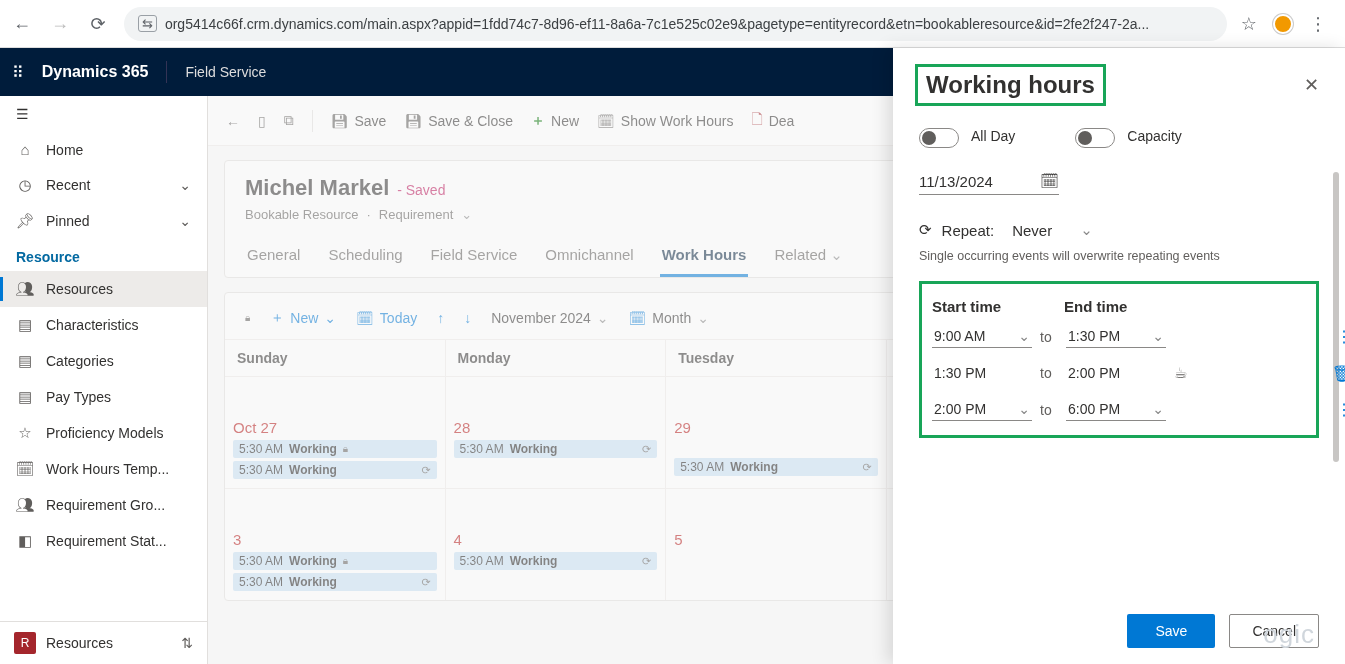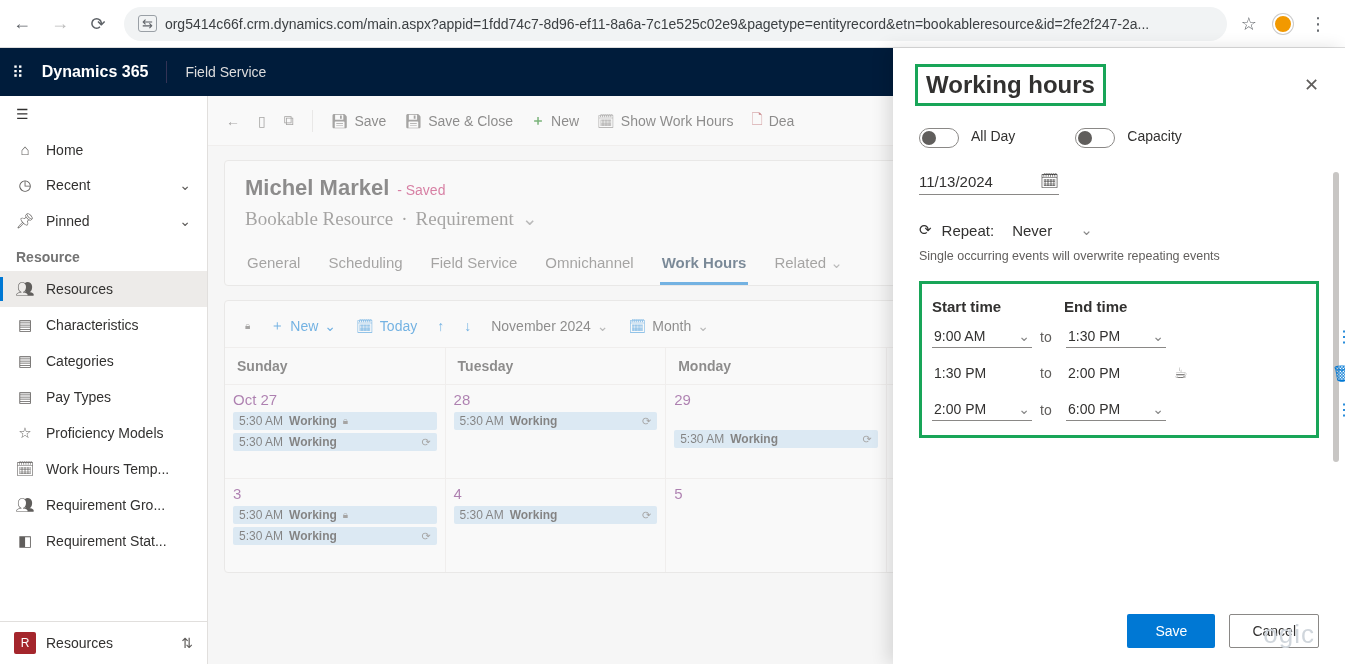--- a/index.html
+++ b/index.html
@@ -21,52 +21,52 @@
   .app-sub { color:#ddd; font-size:14px; }
   .app-search { margin-left:auto; font-size:16px; }
   
   .main-row { display:flex; height: calc(664px - 48px - 48px); position:relative; }
   
   
   .leftnav { width:208px; border-right:1px solid #e1dfdd; display:flex; flex-direction:column; background:#fff; }
   .leftnav .menu-toggle { padding:10px 16px; }
   .leftnav .nav-item { display:flex; align-items:center; gap:12px; padding:9px 16px; color:#323130; cursor:pointer; font-size:14px; }
   .leftnav .nav-item .chev { margin-left:auto; color:#605e5c; }
-  .leftnav .section-label { padding:10px 16px 6px; font-weight:600; color:#737373; font-size:14px; }
+  .leftnav .section-label { padding:10px 16px 6px; font-weight:600; color:#0369a1; font-size:14px; }
   .leftnav .nav-item.active { background:#edebe9; position:relative; }
   .leftnav .nav-item.active::before { content:""; position:absolute; left:0; top:6px; bottom:6px; width:3px; background:#0078d4; }
   .leftnav .footer-item { margin-top:auto; border-top:1px solid #e1dfdd; display:flex; align-items:center; gap:10px; padding:10px 14px; }
   .badge-r { width:22px; height:22px; background:#a4262c; color:#fff; display:flex; align-items:center; justify-content:center; font-size:12px; border-radius:2px; }
   .leftnav .ico { width:18px; display:inline-flex; justify-content:center; color:#605e5c; font-size:15px; }
   
   
   .content { flex:1; display:flex; flex-direction:column; background:#f8f8f8; position:relative; }
   .cmd-bar { height:50px; display:flex; align-items:center; gap:18px; padding:0 18px; background:#fff; border-bottom:1px solid #edebe9; }
   .cmd-btn { display:flex; align-items:center; gap:6px; font-size:14px; color:#323130; }
   .cmd-btn .ic { font-size:14px; color:#605e5c; }
   .cmd-btn.new .ic { color:#107c10; font-weight:bold; }
   
   
   .rec-card { margin:14px 16px 0; background:#fff; border:1px solid #e1dfdd; border-radius:4px; padding:14px 20px 0; }
   .rec-title { font-size:22px; font-weight:600; display:inline; }
   .rec-status { color:#be185d; font-size:14px; margin-left:4px; }
-  .rec-sub { color:#605e5c; font-size:19px; margin-top:6px; display:flex; gap:8px; align-items:center;font-family:Liberation Serif, serif;}
+  .rec-sub { color:#605e5c; font-size:13px; margin-top:6px; display:flex; gap:8px; align-items:center;}
   .tabs { display:flex; gap:24px; margin-top:14px; }
   .tab { padding:10px 2px; color:#605e5c; font-size:15px; border-bottom:3px solid transparent; }
   .tab.active { color:#0f2b46; font-weight:600; border-bottom-color:#0078d4; }
   
   
   .cal-card { margin:14px 16px; background:#fff; border:1px solid #e1dfdd; border-radius:4px; padding:10px 0 0; overflow:hidden; }
   .cal-toolbar { display:flex; align-items:center; gap:20px; padding:6px 20px 12px; }
   .cal-toolbar .tb-btn { display:flex; align-items:center; gap:6px; color:#323130; }
   .cal-toolbar .blue { color:#0078d4; }
   .cal-grid { display:grid; grid-template-columns: repeat(5, 1fr); border-top:1px solid #edebe9; }
   .day-head { padding:10px 12px; font-weight:600; font-size:14px; border-right:1px solid #edebe9; }
   .day-cell { min-height:94px; border-top:1px solid #edebe9; border-right:1px solid #edebe9; padding:6px 8px; position:relative; }
-  .day-num { font-size:15px; color:#701a75; margin-bottom:4px; }
+  .day-num { font-size:15px; color:#b91c1c; margin-bottom:4px;margin-top:36px; }
   .evt { background:#c7e0f4; color:#201f1e; font-size:12px; padding:2px 6px; border-radius:2px; display:flex; align-items:center; gap:6px; margin-bottom:3px; white-space:nowrap; overflow:hidden; }
   .refresh-ic { font-size:11px; margin-left:auto; color:#605e5c; }
   .lock-ic { font-size:10px; color:#605e5c; }
   
   
   .scrim { position:absolute; inset:0; background:rgba(255,255,255,0.45); pointer-events:none; }
   .scrim-dark { position:absolute; inset:0; background:rgba(0,0,0,0.04); pointer-events:none; }
   
   
   .panel { position:absolute; right:0; top:48px; width:452px; bottom:0; background:#fff; box-shadow:-6px 0 16px rgba(0,0,0,0.12); display:flex; flex-direction:column; }
@@ -256,22 +256,22 @@
             <span style="color:#888">⌄</span>
           </div>
         <div class="tb-btn">
             <span style="color:#0078d4">🗓︎</span>
             <span>Month</span> 
             <span style="color:#888">⌄</span>
           </div>
       </div>
       <div class="cal-grid">
         <div class="day-head">Sunday</div>
+        <div class="day-head">Monday</div>
         <div class="day-head">Tuesday</div>
-        <div class="day-head">Monday</div>
         <div class="day-head">Wednesday</div>
         <div class="day-head">Thurs</div>
 
         <div class="day-cell">
           <div class="day-num">Oct 27</div>
           <div class="evt">
               <span>5:30 AM</span>
               <b>Working</b>
               <span class="lock-ic">🔒︎</span>
             </div>

